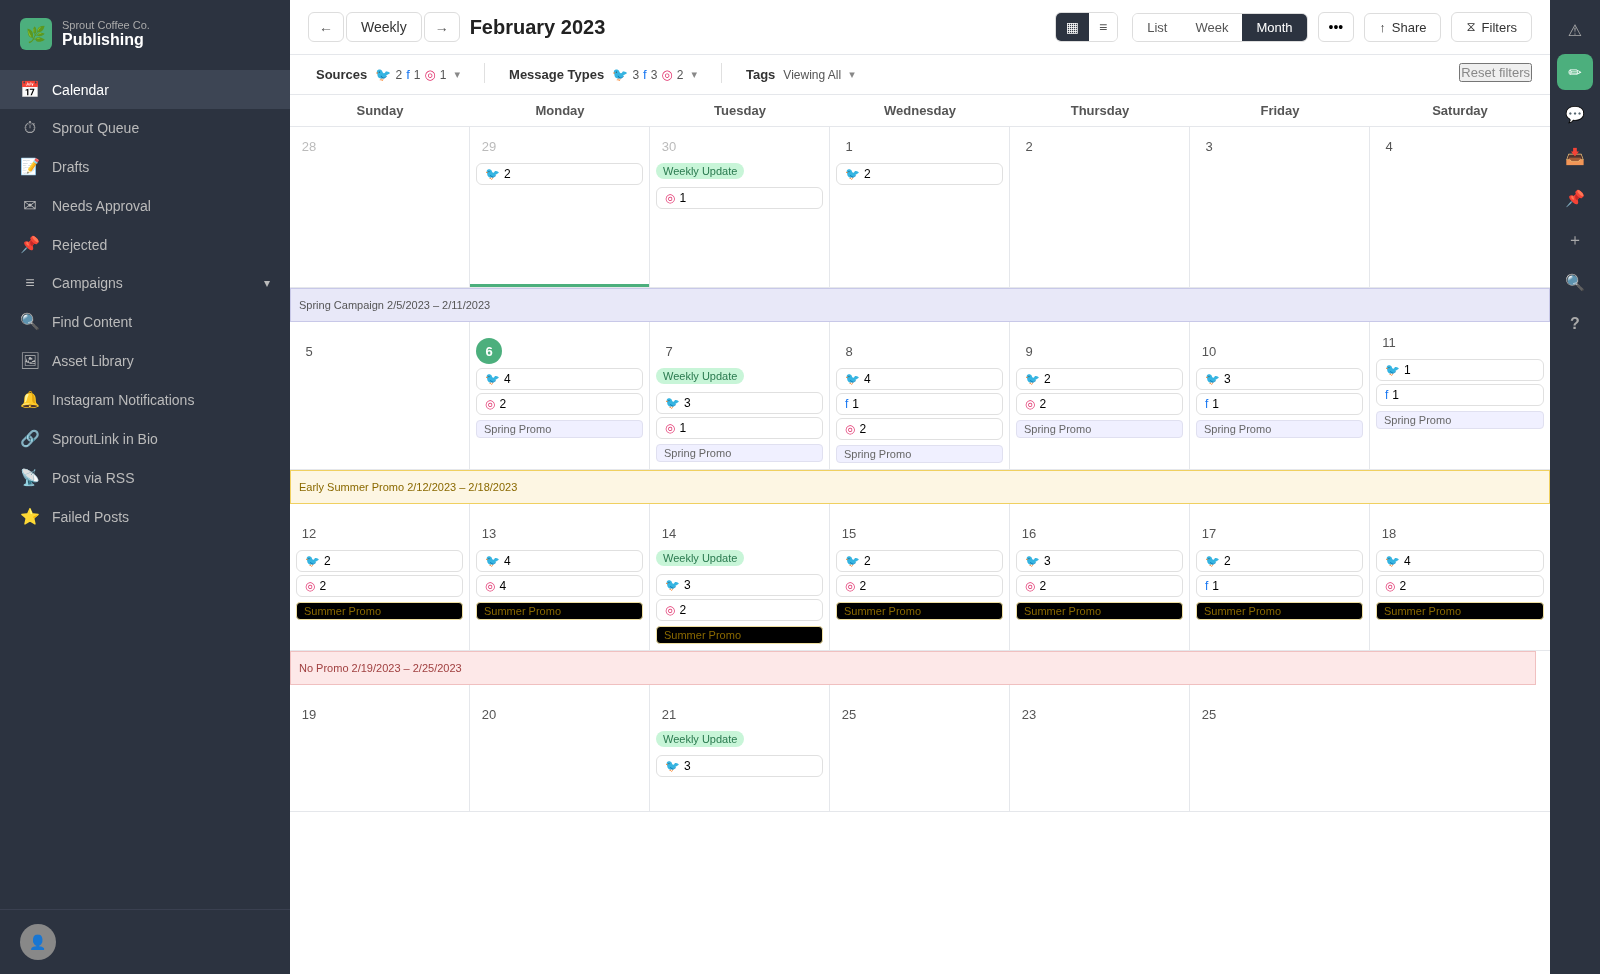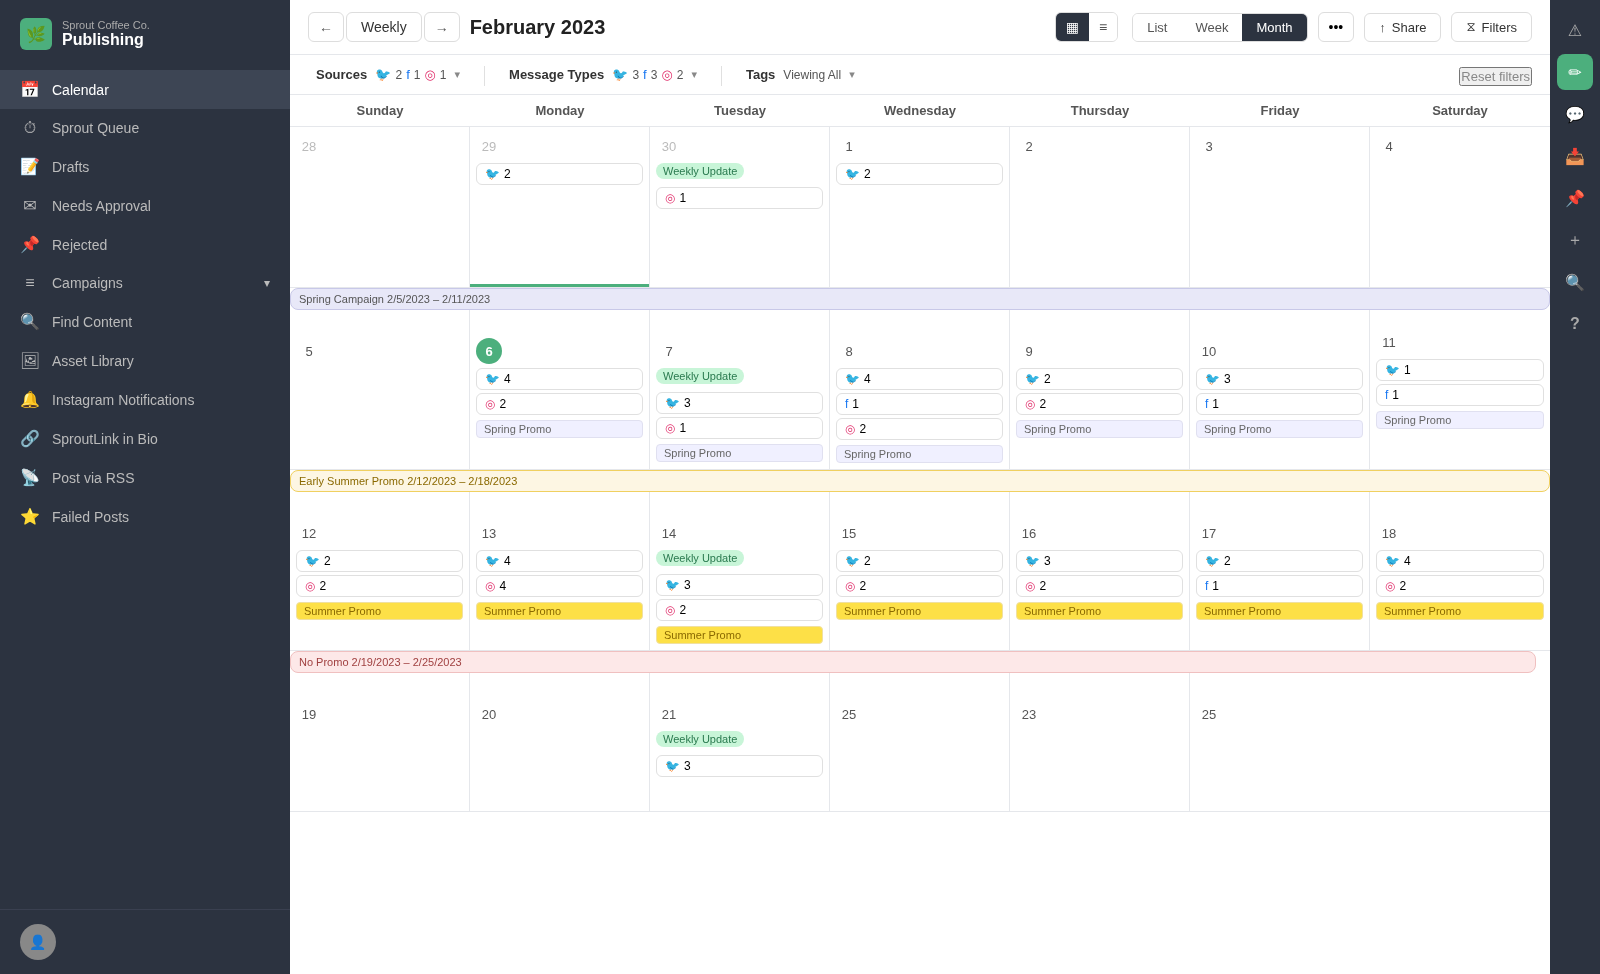--- a/index.html
+++ b/index.html
@@ -169,21 +169,21 @@
       border-radius: 6px;
       cursor: pointer;
       font-size: 13px;
       color: #333;
       display: flex; align-items: center; gap: 6px;
     }
 
     
     .filters-bar {
       display: flex;
-      align-items: flex-end;
+      align-items: flex-start;
       padding: 8px 18px;
       border-bottom: 1px solid #e5e7eb;
       gap: 16px;
       background: #fff;
     }
     .filter-group {
       display: flex;
       align-items: center;
       gap: 8px;
       cursor: pointer;
@@ -273,24 +273,24 @@
       white-space: nowrap;
     }
     .post-badge .tw { color: #1da1f2; }
     .post-badge .fb { color: #1877f2; }
     .post-badge .ig { color: #e1306c; }
 
     .campaign-bar {
       position: absolute;
       top: 0; left: 0; right: 0;
       height: 22px;
-      border-radius: 8px;
+      border-radius: 0;
       display: flex;
       align-items: center;
-      padding: 4px 8px;
+      padding: 16px 8px;
       font-size: 11px;
       font-weight: 500;
       z-index: 2;
       white-space: nowrap;
       overflow: hidden;
     }
     .campaign-bar.spring { background: #e8e8f8; color: #555; border: 1px solid #c8c8e8; }
     .campaign-bar.summer { background: #fdf6e3; color: #8a6900; border: 1px solid #f0d060; }
     .campaign-bar.nopromo { background: #fde8e8; color: #a04040; border: 1px solid #f0c0c0; }
 
@@ -307,21 +307,21 @@
       background: #f0f0ff;
       color: #666;
       font-size: 11px;
       padding: 2px 7px;
       border-radius: 4px;
       margin-top: 2px;
       display: inline-block;
       border: 1px solid #e0e0f0;
     }
     .summer-promo-tag {
-      background: #fde047;
+      background: #000000;
       color: #8a6900;
       font-size: 11px;
       padding: 2px 7px;
       border-radius: 4px;
       margin-top: 2px;
       display: inline-block;
       border: 1px solid #f0e0a0;
     }
     .badges-col { display: flex; flex-direction: column; }
   </style>

